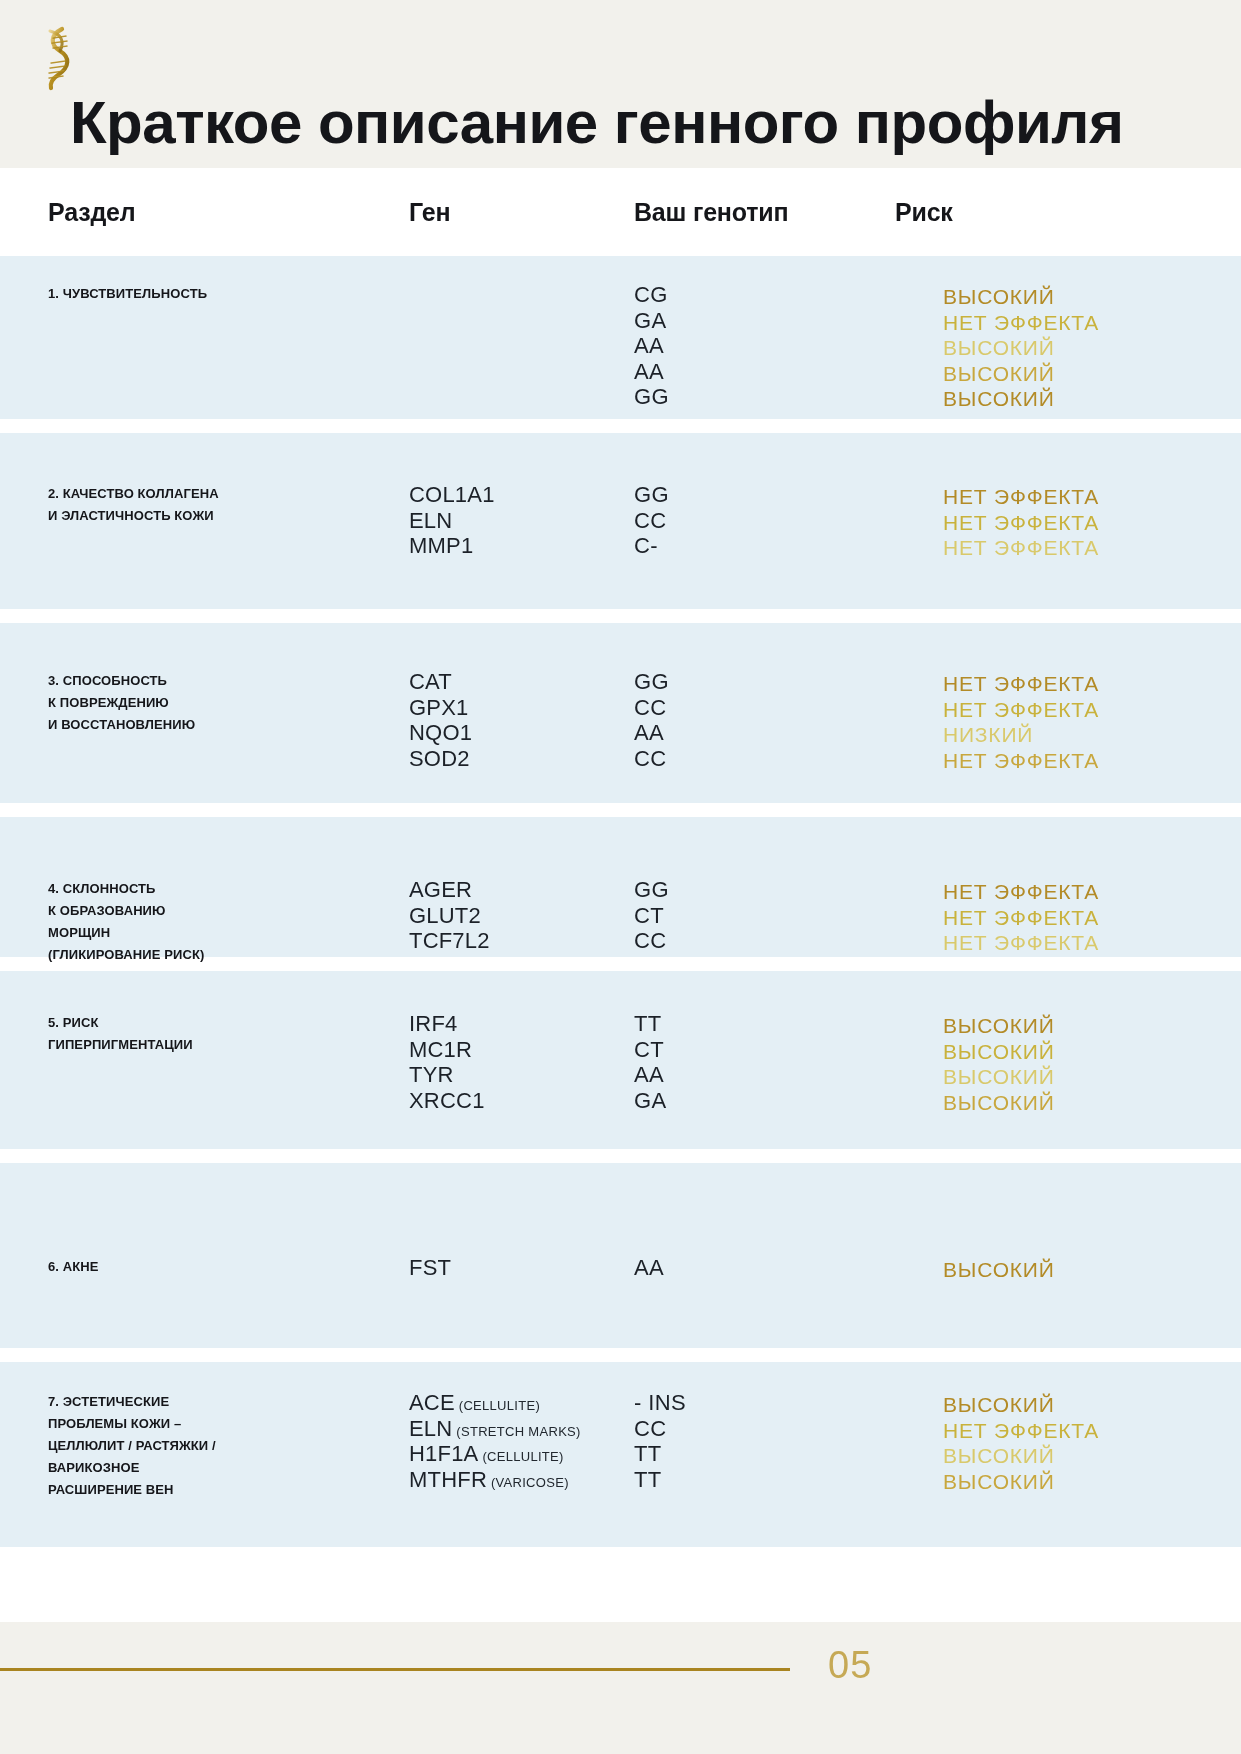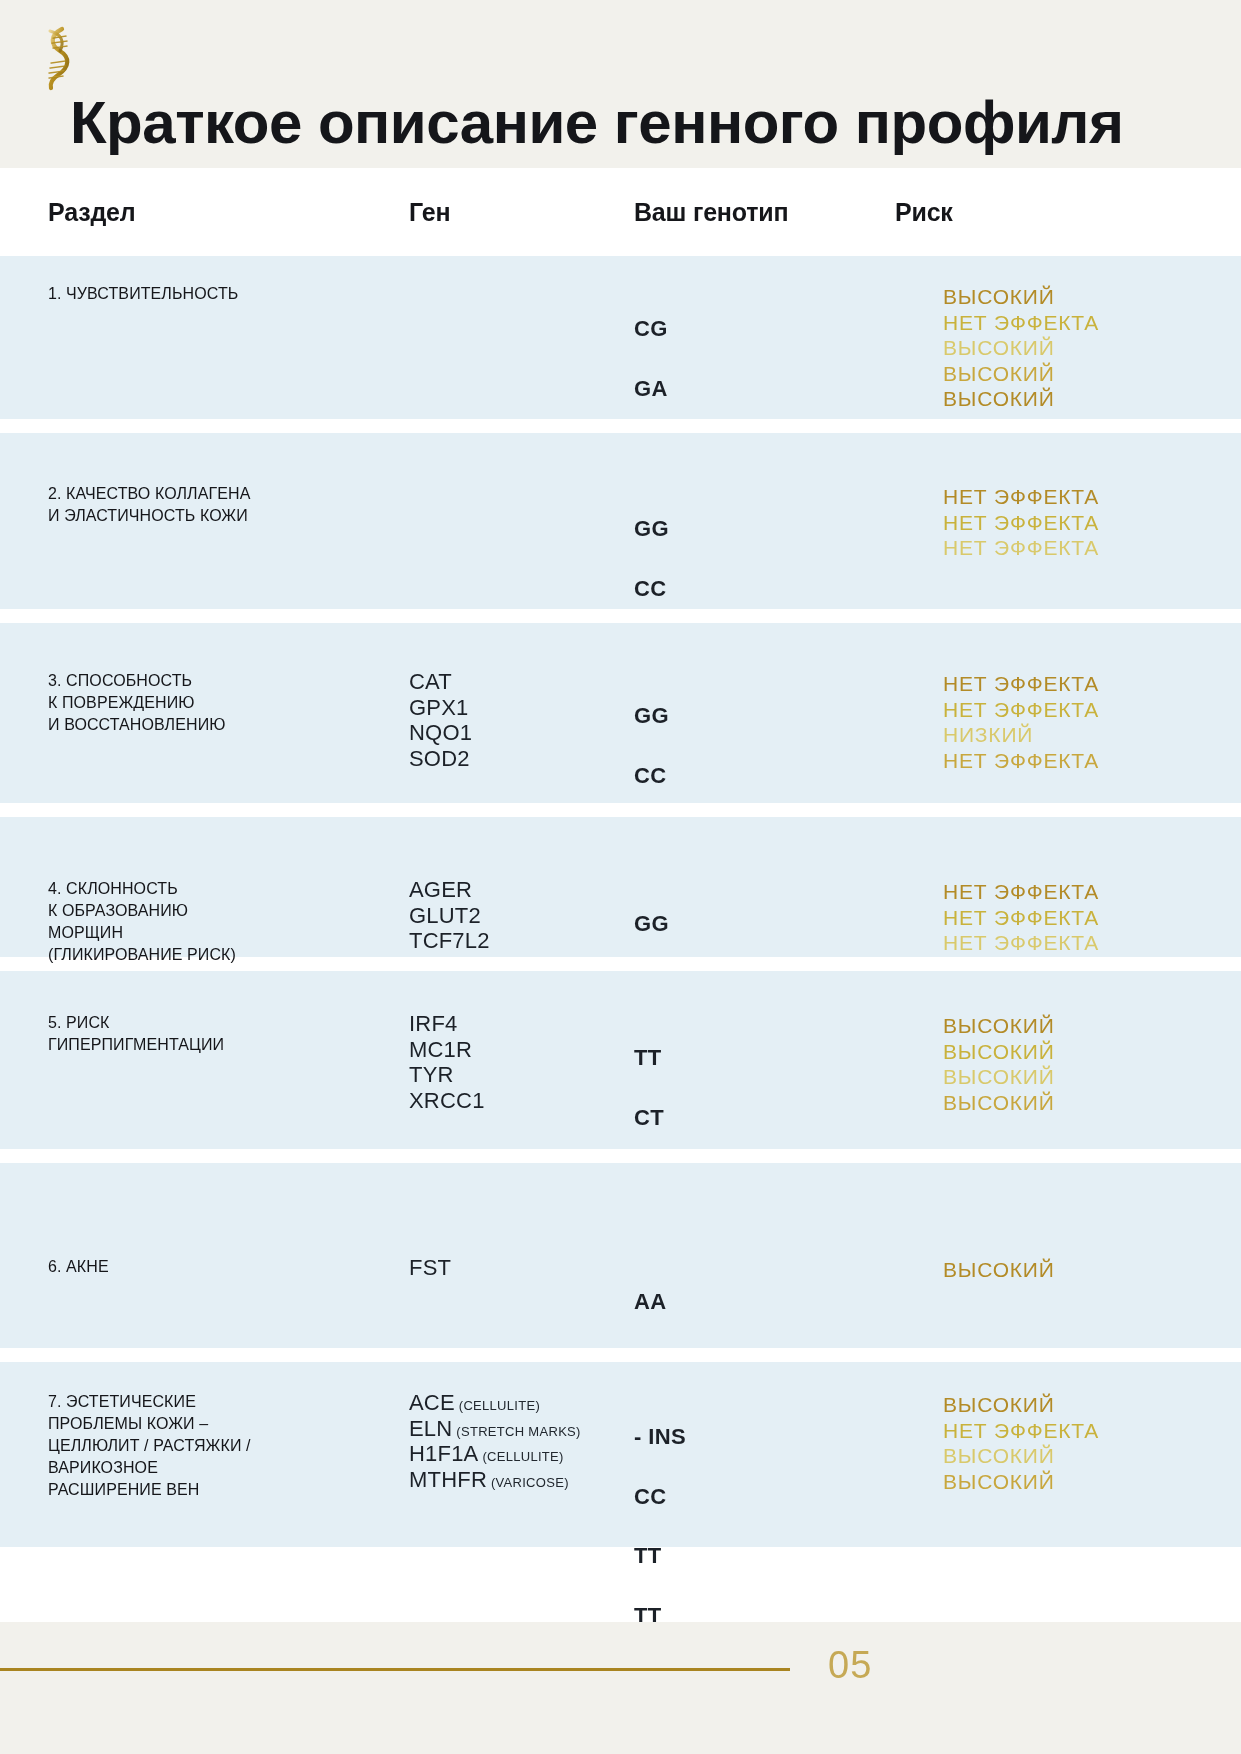--- a/index.html
+++ b/index.html
@@ -74,22 +74,22 @@
     width: 100%;
     height: 100%;
   }
   .cell {
     position: absolute;
     box-sizing: border-box;
   }
   .cell-section {
     left: 48px;
     width: 350px;
-    font-size: 16px;
-    font-weight: normal;
+    font-size: 13px;
+    font-weight: bold;
     color: #15161a;
     letter-spacing: 0.1px;
     line-height: 22px;
   }
   .cell-genes {
     left: 409px;
     width: 225px;
   }
   .cell-gts {
     left: 634px;
@@ -111,23 +111,22 @@
     letter-spacing: 0.2px;
   }
   .gene-note {
     font-size: 13px;
     color: #22282f;
     letter-spacing: 0.3px;
   }
   .gt-line {
     font-size: 22px;
     color: #1c2128;
-    font-weight: 700;
+    font-weight: 400;
     letter-spacing: 0.4px;
-    margin-top: 34px;
   }
   .risk-line {
     font-size: 21px;
     font-weight: 400;
     letter-spacing: 0.8px;
     margin-left: 48px;
   }
   
   .risk-g0 { color: #b38b27; }
   .risk-g1 { color: #c9b23c; }
@@ -219,20 +218,25 @@
           <div class="risk-line risk-g0">ВЫСОКИЙ</div>
         </div>
       </div>
     </div>
     <div class="block" style="height: 176px;">
       <div class="block-inner">
         <div class="cell cell-section" style="top: 50px;">
           <div>2. КАЧЕСТВО КОЛЛАГЕНА</div>
           <div>И ЭЛАСТИЧНОСТЬ КОЖИ</div>
         </div>
+        <div class="cell cell-genes" style="top: 49px;">
+          <div class="gene-line"><span>COL1A1</span></div>
+          <div class="gene-line"><span>ELN</span></div>
+          <div class="gene-line"><span>MMP1</span></div>
+        </div>
         <div class="cell cell-gts" style="top: 49px;">
           <div class="gt-line">GG</div>
           <div class="gt-line">CC</div>
           <div class="gt-line">C-</div>
         </div>
         <div class="cell cell-risks" style="top: 51px;">
           <div class="risk-line risk-g0">НЕТ ЭФФЕКТА</div>
           <div class="risk-line risk-g1">НЕТ ЭФФЕКТА</div>
           <div class="risk-line risk-g2">НЕТ ЭФФЕКТА</div>
         </div>

